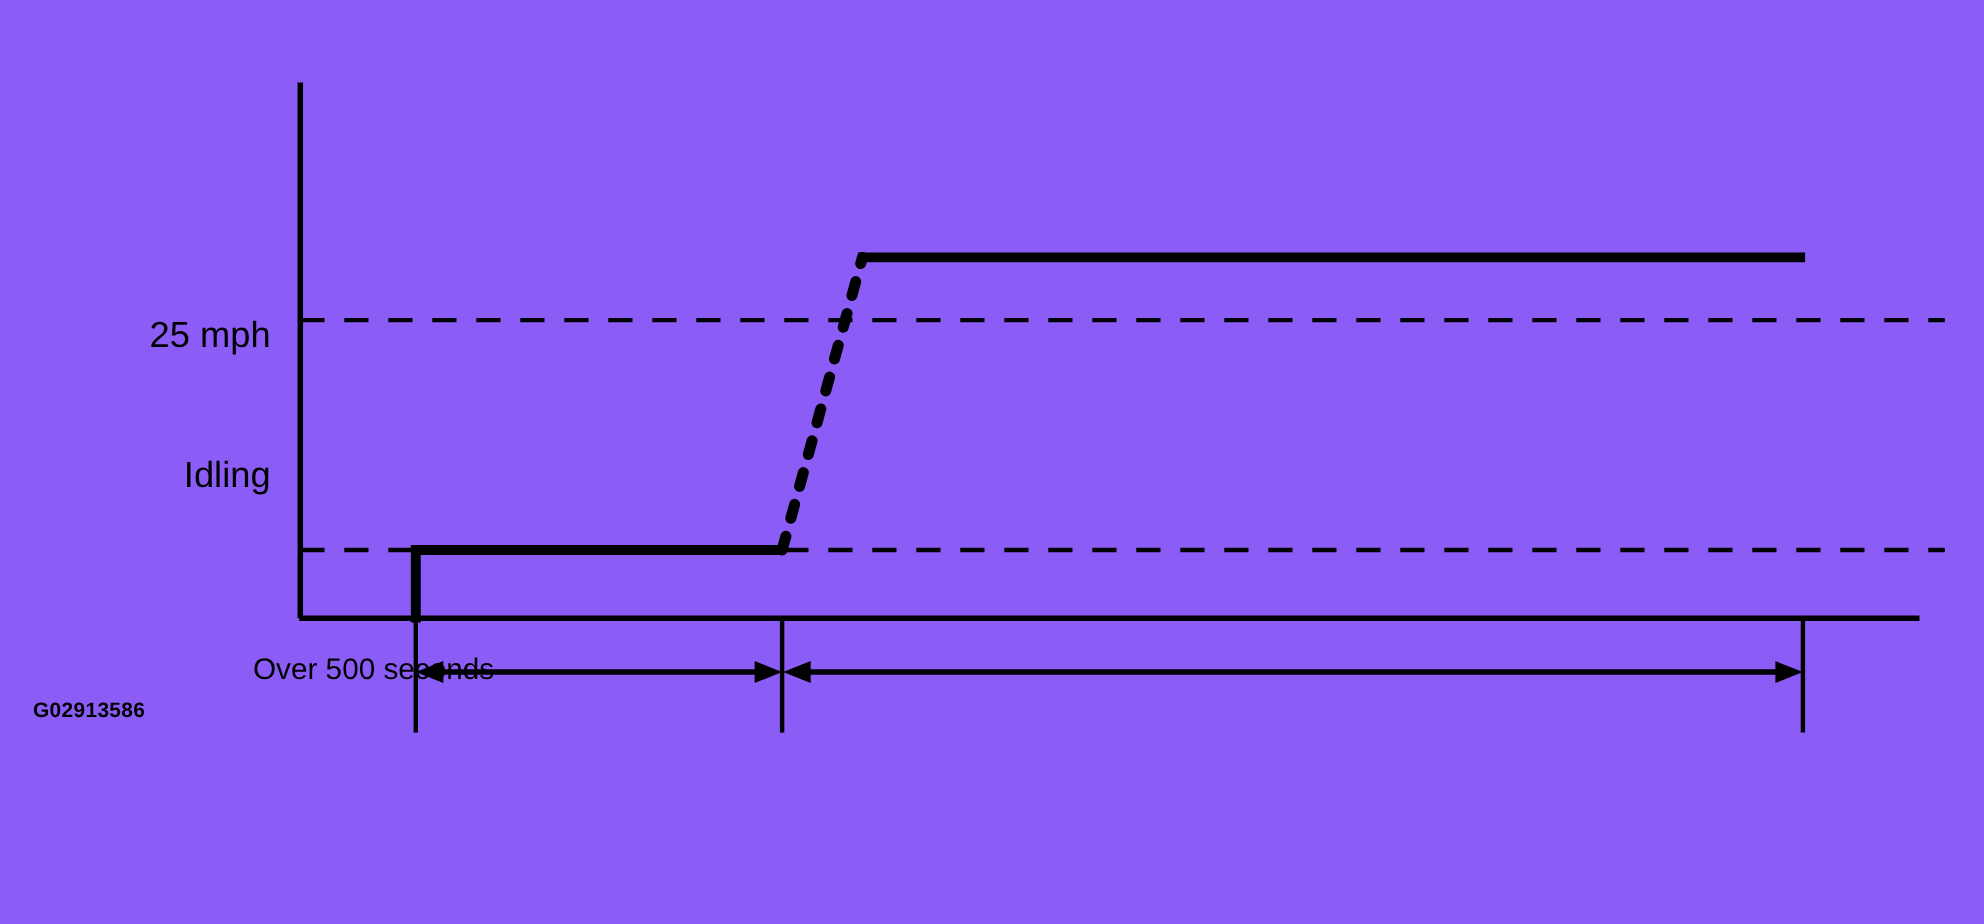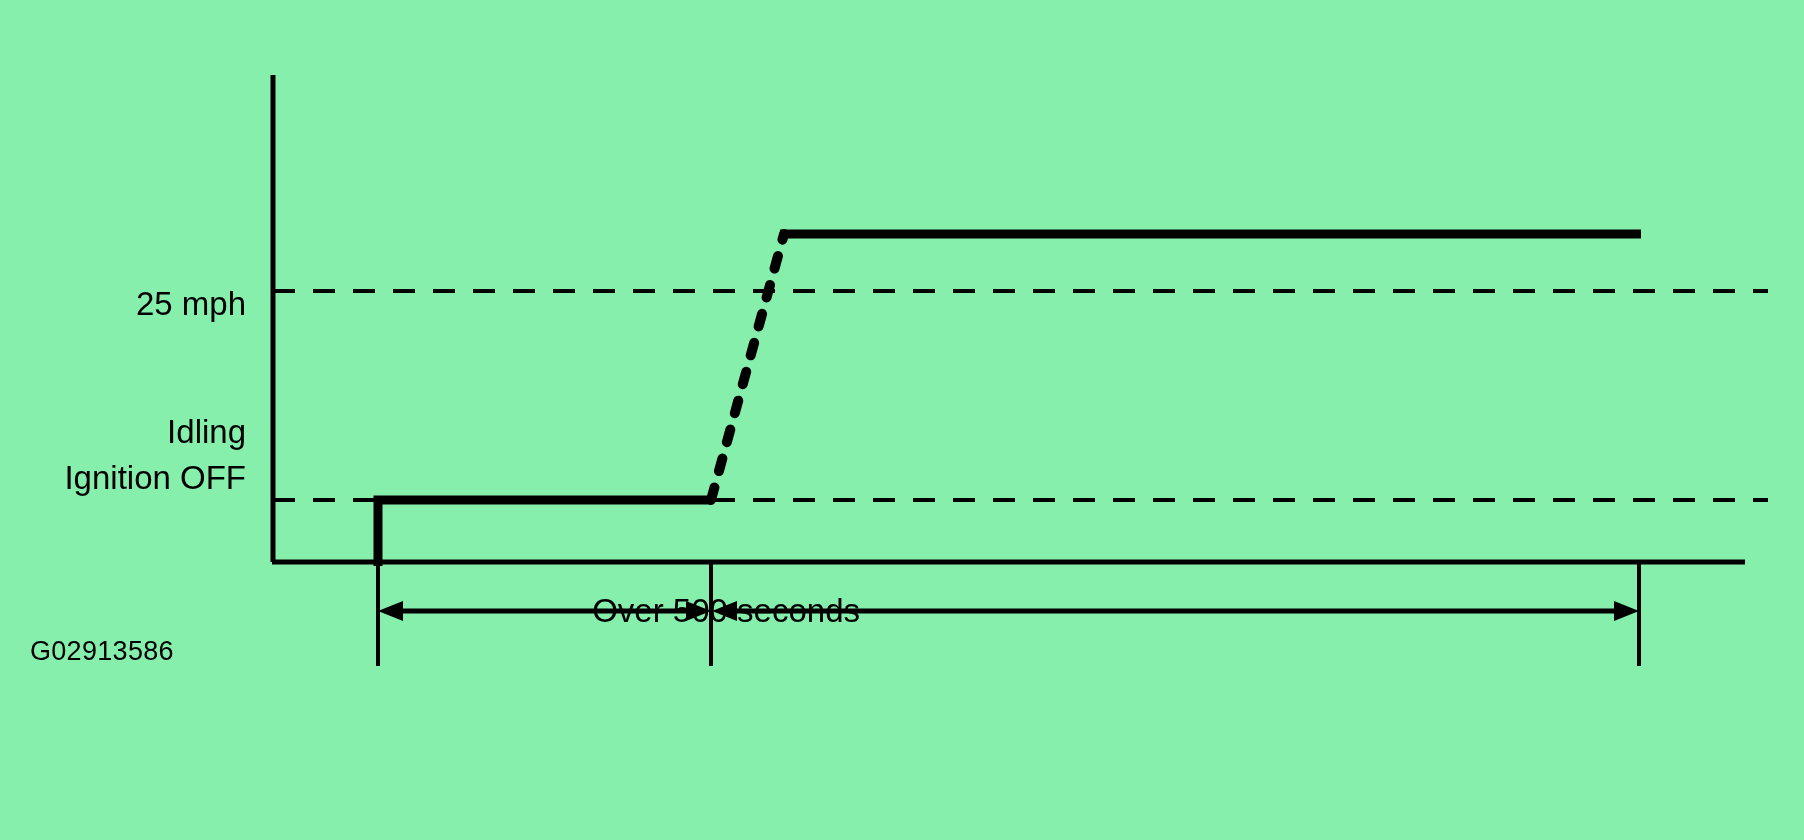--- a/index.html
+++ b/index.html
@@ -4,21 +4,21 @@
 <style>
   html, body {
     margin: 0;
     padding: 0;
     background: #ffffff;
   }
   #stage {
     position: relative;
     width: 1804px;
     height: 840px;
-    background: #86efac;
+    background: #8b5cf6;
     overflow: hidden;
     font-family: "Liberation Sans", sans-serif;
     color: #000000;
   }
   #chart-svg {
     position: absolute;
     left: 0;
     top: 0;
     width: 1804px;
     height: 840px;
@@ -44,39 +44,40 @@
     left: 0px;
     top: 414px;
     width: 246px;
   }
   #label-ignition-off {
     left: 0px;
     top: 460px;
     width: 246px;
   }
   .caption {
-    font-size: 33px;
-    text-align: right;
+    font-size: 27px;
+    text-align: left;
     position: absolute;
   }
   #caption-left {
     left: 230px;
     top: 593px;
     width: 630px;
   }
   #caption-right {
     left: 870px;
     top: 593px;
     width: 640px;
   }
   #figure-id {
     left: 30px;
     top: 636px;
-    font-size: 27px;
+    font-size: 19px;
     letter-spacing: 0.3px;
+    font-weight: bold;
   }
 </style>
 </head>
 <body>
 
 <div id="stage">
 
   <svg id="chart-svg" viewBox="0 0 1804 840">
 
     <line x1="273" y1="75" x2="273" y2="562" stroke="#000000" stroke-width="5" stroke-linecap="butt"></line>
@@ -106,20 +107,19 @@
     <polygon points="1639,611 1614,601 1614,621" fill="#000000"></polygon>
 
   </svg>
 
   <div class="lbl axis-label" id="label-25mph">
     <span class="ln">25 mph</span>
   </div>
 
   <div class="lbl axis-label" id="label-idling">Idling</div>
 
-  <div class="lbl axis-label" id="label-ignition-off">Ignition OFF</div>
 
   <div class="lbl caption" id="caption-left">Over 500 seconds</div>
 
 
   <div class="lbl" id="figure-id">G02913586</div>
 
 </div>
 
 </body></html>

